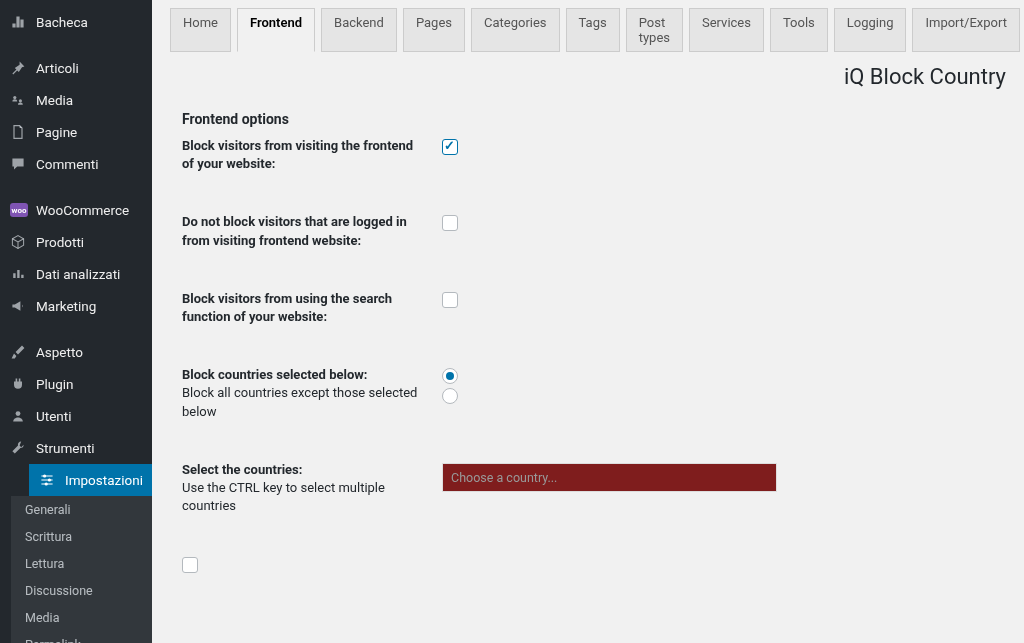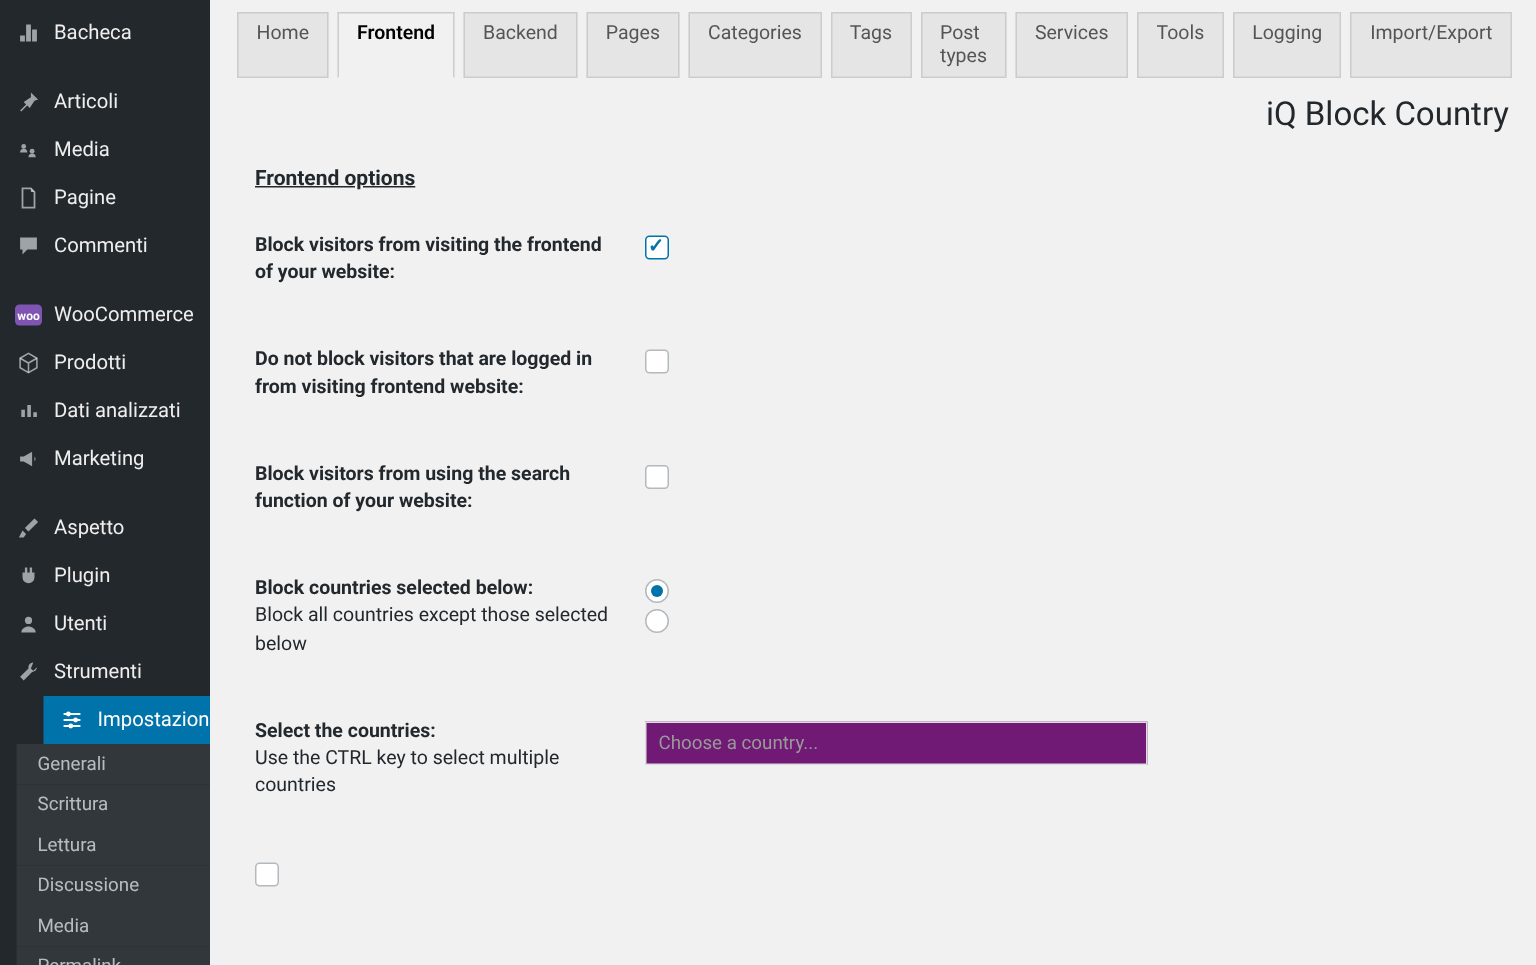--- a/index.html
+++ b/index.html
@@ -9,21 +9,21 @@
     font-size: 13px;
     color: #333;
     width: 1024px;
     height: 643px;
     overflow: hidden;
     display: flex;
   }
 
   
   .sidebar {
-    width: 140px;
+    width: 152px;
     background: #23282d;
     color: #eee;
     height: 100%;
     overflow-y: auto;
     flex-shrink: 0;
     padding-top: 6px;
   }
   .sidebar-item {
     display: flex;
     align-items: center;
@@ -55,21 +55,21 @@
     font-size: 12.5px;
     cursor: pointer;
     background: #32373c;
     margin-left: 11px;
   }
   .icon {
     width: 18px;
     height: 18px;
     display: inline-flex;
     align-items: center;
-    justify-content: center;
+    justify-content: flex-start;
     color: rgba(240,245,250,.6);
     flex-shrink: 0;
   }
   .sidebar-item.current .icon { color: #fff; }
   .icon svg { width: 16px; height: 16px; fill: currentColor; }
   .woo-badge {
     width: 24px;
     height: 14px;
     border-radius: 3px;
     background: #7f54b3;
@@ -110,22 +110,21 @@
     font-size: 22px;
     font-weight: 400;
     color: #23282d;
     margin: 8px 0 22px 0;
     text-align: right;
   }
   h2.section-title {
     font-size: 14px;
     font-weight: 700;
     color: #23282d;
-    margin: 0 0 28px 12px;
-    text-decoration: underline;
+    margin: 0 0 10px 12px;
   }
 
   .form-row {
     display: flex;
     align-items: flex-start;
     padding: 0 0 40px 12px;
   }
   .form-row .label {
     width: 260px;
     flex-shrink: 0;
@@ -168,21 +167,21 @@
     position: absolute;
     width: 8px; height: 8px;
     border-radius: 50%;
     background: #0073aa;
     top: 3px; left: 3px;
   }
   .radio-stack { display: flex; flex-direction: column; gap: 4px; }
   .country-select {
     width: 335px;
     border: 1px solid #ddd;
-    background: #701a75;
+    background: #7f1d1d;
     padding: 6px 8px;
     color: #999;
     font-size: 12.5px;
   }
 </style>
 </head>
 <body>
 
 <div class="sidebar">
 

